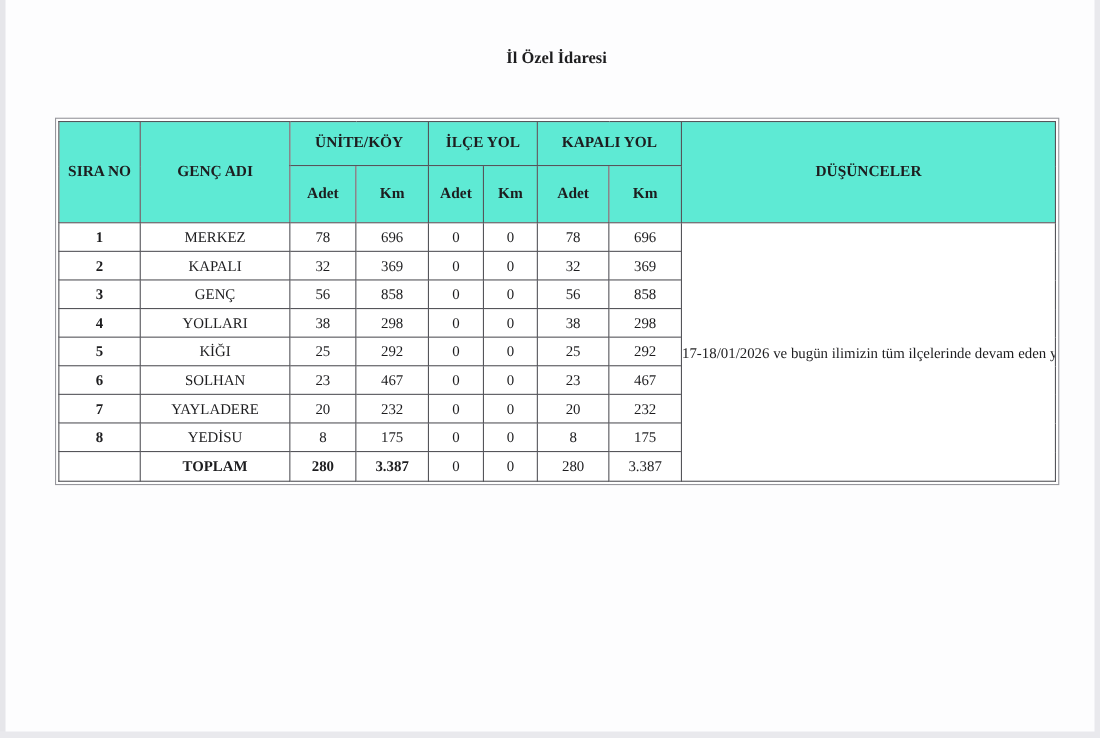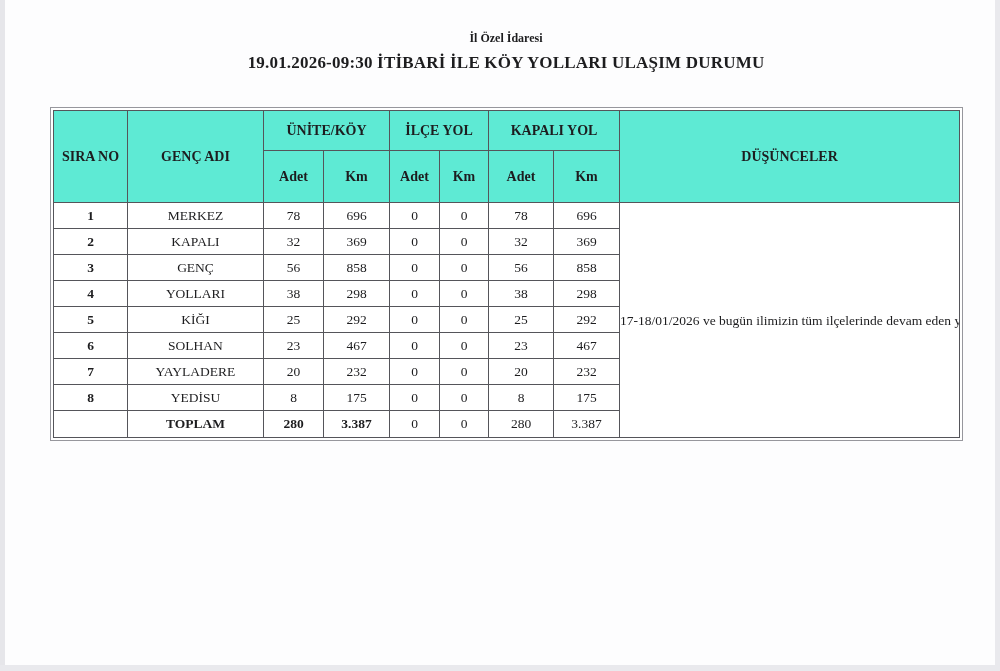--- a/index.html
+++ b/index.html
@@ -14,21 +14,21 @@
   
   .edge-left  { position: absolute; left: 0; top: 0; width: 5px; height: 100%; background: #e6e6ea; }
   .edge-right { position: absolute; right: 0; top: 0; width: 5px; height: 100%; background: #e9e9ed; }
   .edge-bottom{ position: absolute; left: 0; bottom: 0; width: 100%; height: 6px; background: #e9e9ed; }
 
   .titles {
     position: absolute; left: 50px; top: 29px; width: 912px;
     text-align: center; line-height: 1.15;
   }
   .title-org  { font-size: 18px; font-weight: bold; letter-spacing: .4px; }
-  .title-dept { font-size: 12px; font-weight: bold; margin-top: 3px; }
+  .title-dept { font-size: 15px; font-weight: bold; margin-top: 16px; }
   .title-main { font-size: 17px; font-weight: bold; margin-top: 7px; letter-spacing: .2px; }
 
   .table-frame {
     position: absolute; left: 50px; top: 107px;
     border: 1px solid #97979d;
     padding: 2px;
     background: #fff;
   }
   table.road {
     border-collapse: collapse;
@@ -65,21 +65,20 @@
 </style>
 </head>
 <body>
 
 <div class="edge-left"></div>
 <div class="edge-right"></div>
 <div class="edge-bottom"></div>
 
 <div class="titles">
   <div class="title-dept">İl Özel İdaresi</div>
-  <div class="title-main">19.01.2026-09:30 İTİBARİ İLE KÖY YOLLARI ULAŞIM DURUMU</div>
 </div>
 
 <div class="table-frame">
   <table class="road">
     <colgroup>
       <col style="width:74px">
         <col style="width:136px">
       <col style="width:60px">
         <col style="width:66px">
       <col style="width:50px">

